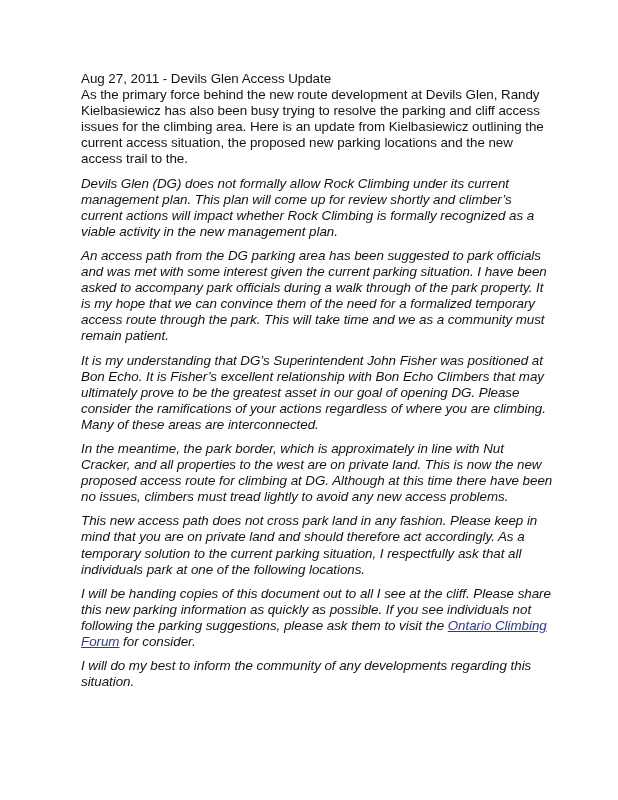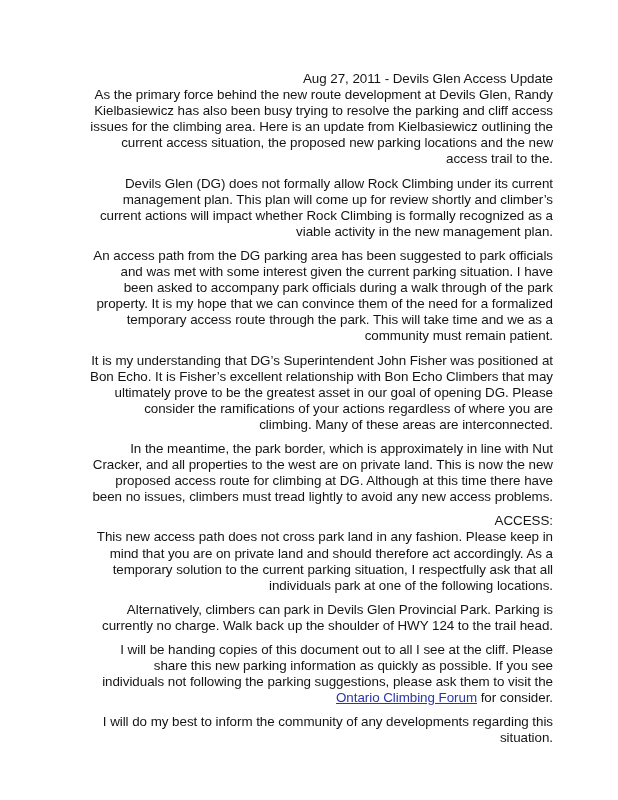--- a/index.html
+++ b/index.html
@@ -18,24 +18,24 @@
     .page {
       position: absolute;
       left: 73px;
       top: 71px;
       width: 480px;
       font-size: 13.4px;
       line-height: 16.1px;
       letter-spacing: -0.05px;
     }
     .para {
-      margin: 0 0 8px 16px;
-      text-align: right;
+      margin: 0 0 8px 8px;
     }
     .italic {
+      font-style: italic;
     }
     .heading-line {
       display: block;
     }
     .link {
       color: #2b35a8;
       text-decoration: underline;
       cursor: pointer;
     }
   </style>
@@ -51,26 +51,24 @@
 
   <p class="para italic">Devils Glen (DG) does not formally allow Rock Climbing under its current management plan.  This plan will come up for review shortly and climber’s current actions will impact whether Rock Climbing is formally recognized as a viable activity in the new management plan.</p>
 
   <p class="para italic">An access path from the DG parking area has been suggested to park officials and was met with some interest given the current parking situation. I have been asked to accompany park officials during a walk through of the park property. It is my hope that we can convince them of the need for a formalized temporary access route through the park. This will take time and we as a community must remain patient.</p>
 
   <p class="para italic">It is my understanding that DG’s Superintendent John Fisher was positioned at Bon Echo. It is Fisher’s excellent relationship with Bon Echo Climbers that may ultimately prove to be the greatest asset in our goal of opening DG. Please consider the ramifications of your actions regardless of where you are climbing. Many of these areas are interconnected.</p>
 
   <p class="para italic">In the meantime, the park border, which is approximately in line with Nut Cracker, and all properties to the west are on private land. This is now the new proposed access route for climbing at DG.  Although at this time there have been no issues, climbers must tread lightly to avoid any new access problems.</p>
 
   <p class="para italic">
-    <span class="heading-line">ACCESS:</span>
     <span>This new access path does not cross park land in any fashion. Please keep in mind that you are on private land and should therefore act accordingly. As a temporary solution to the current parking situation, I respectfully ask that all individuals park at one of the following locations.</span>
   </p>
 
 
-  <p class="para italic">Alternatively, climbers can park in Devils Glen Provincial Park. Parking is currently no charge. Walk back up the shoulder of HWY 124 to the trail head.</p>
 
   <p class="para italic">
     <span>I will be handing copies of this document out to all I see at the cliff. Please share this new parking information as quickly as possible. If you see individuals not following the parking suggestions, please ask them to visit the </span><a class="link">Ontario Climbing Forum</a><span> for consider.</span>
   </p>
 
   <p class="para italic">I will do my best to inform the community of any developments regarding this situation.</p>
 
 </div>
 
 </body></html>

